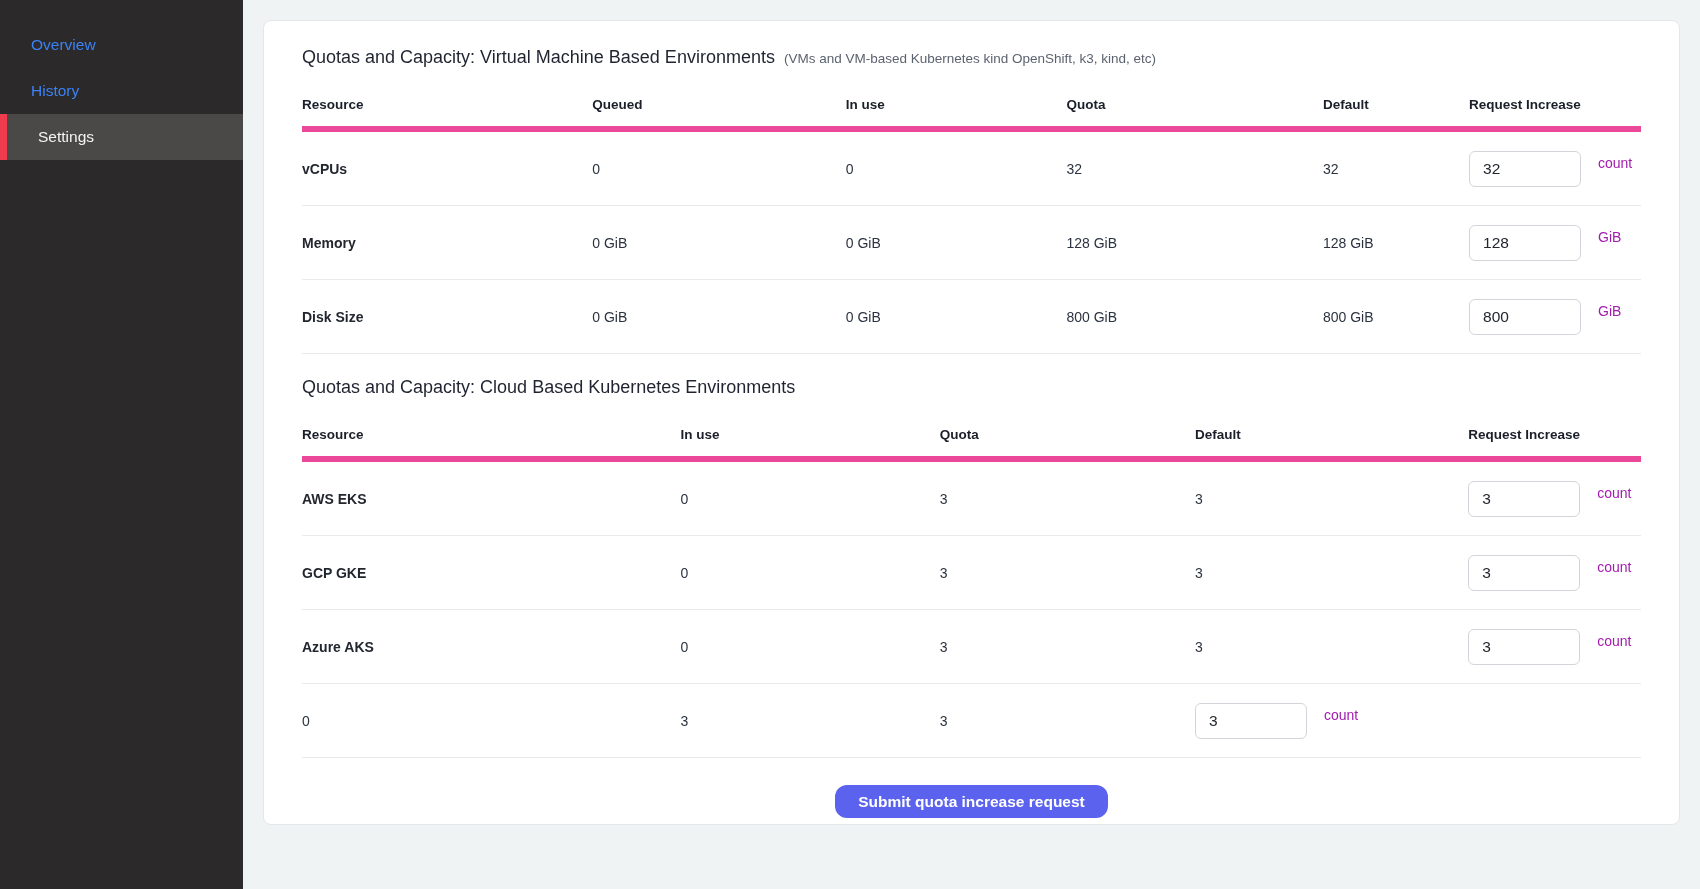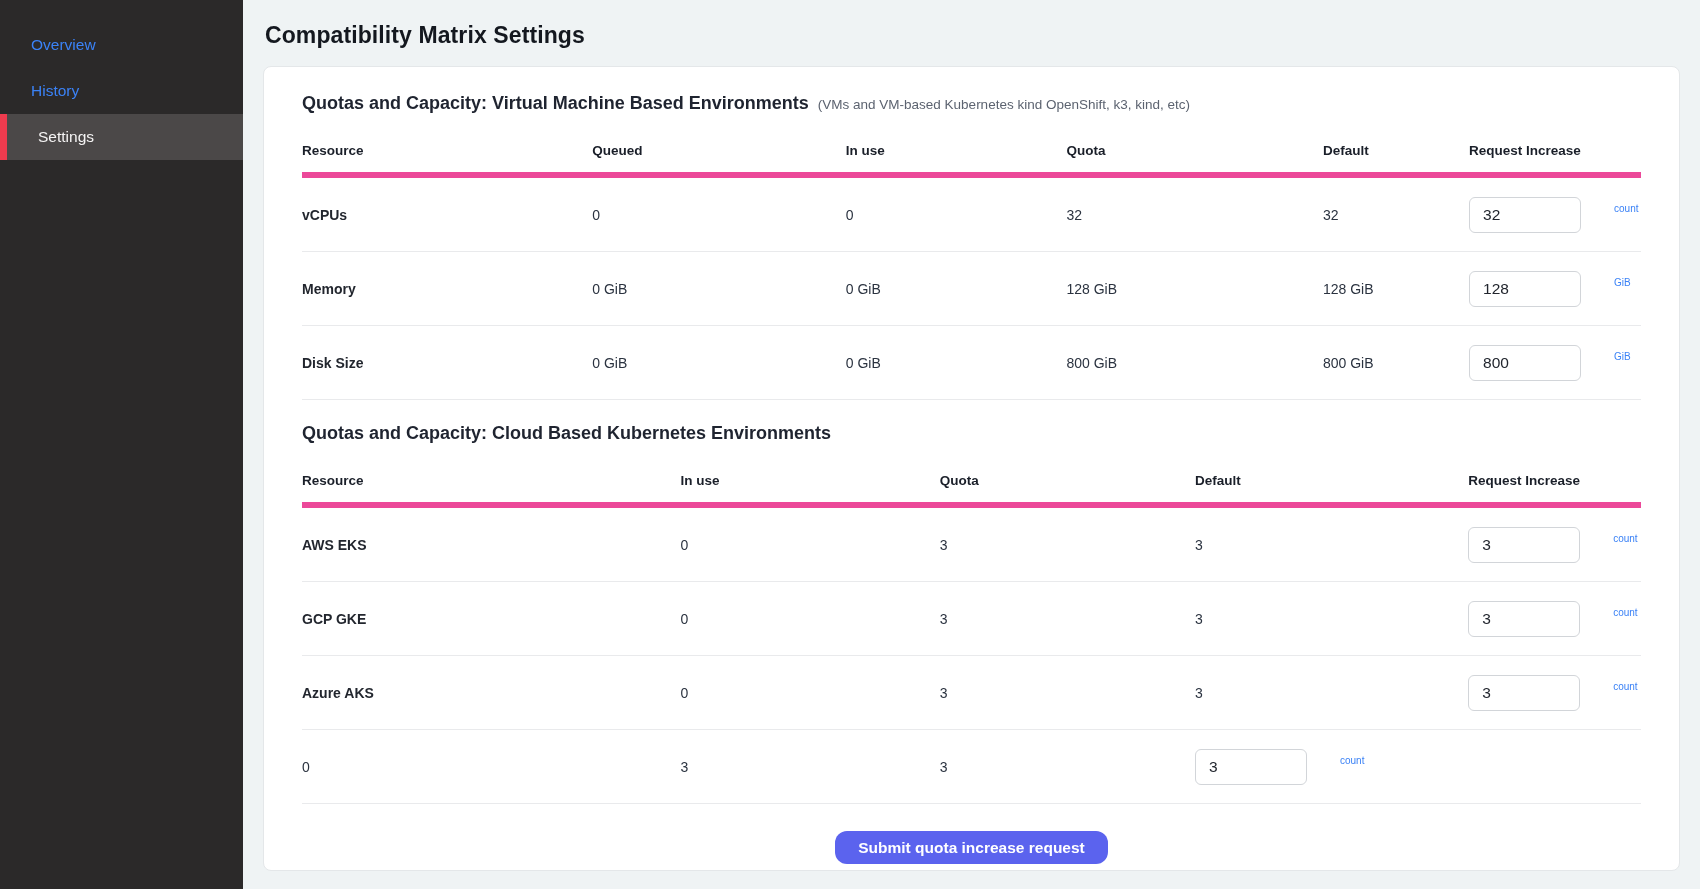--- a/index.html
+++ b/index.html
@@ -57,21 +57,21 @@
   }
 
   .section-head {
     display: flex;
     align-items: baseline;
     gap: 9px;
     margin: 0 0 14px 0;
   }
   .section-title {
     font-size: 18px;
-    font-weight: bold;
+    font-weight: normal;
     color: #1f2430;
   }
   .section-subtitle {
     font-size: 13.5px;
     color: #5c6370;
   }
 
   
   .grid-t1 { display: grid; grid-template-columns: 292fr 255fr 222fr 258fr 147fr 173fr; align-items: center; }
   .grid-t2 { display: grid; grid-template-columns: 381fr 261fr 257fr 275fr 174fr; align-items: center; }
@@ -100,23 +100,23 @@
     border-radius: 6px;
     font-family: "Liberation Sans", "DejaVu Sans", sans-serif;
     font-size: 15.5px;
     color: #22262e;
     padding: 0 0 0 13px;
     box-sizing: border-box;
     background: #ffffff;
     outline: none;
   }
   .unit-label {
-    margin-left: 33px;
-    font-size: 10px;
-    color: #3b82f6;
+    margin-left: 17px;
+    font-size: 14px;
+    color: #a21caf;
     position: relative;
     top: -6px;
   }
 
   .section2 { margin-top: 23px; }
 
   
   .submit-wrap {
     display: flex;
     justify-content: center;
@@ -138,21 +138,20 @@
 </head>
 <body>
 
 <div class="sidebar">
   <div class="side-item">Overview</div>
   <div class="side-item">History</div>
   <div class="side-item active">Settings</div>
 </div>
 
 <div class="main">
-  <div class="page-title">Compatibility Matrix Settings</div>
 
   <div class="card">
 
     <div class="section-head">
       <span class="section-title">Quotas and Capacity: Virtual Machine Based Environments</span>
       <span class="section-subtitle">(VMs and VM-based Kubernetes kind OpenShift, k3, kind, etc)</span>
     </div>
 
     <div class="grid-t1 t-header">
       <div class="th">Resource</div>

